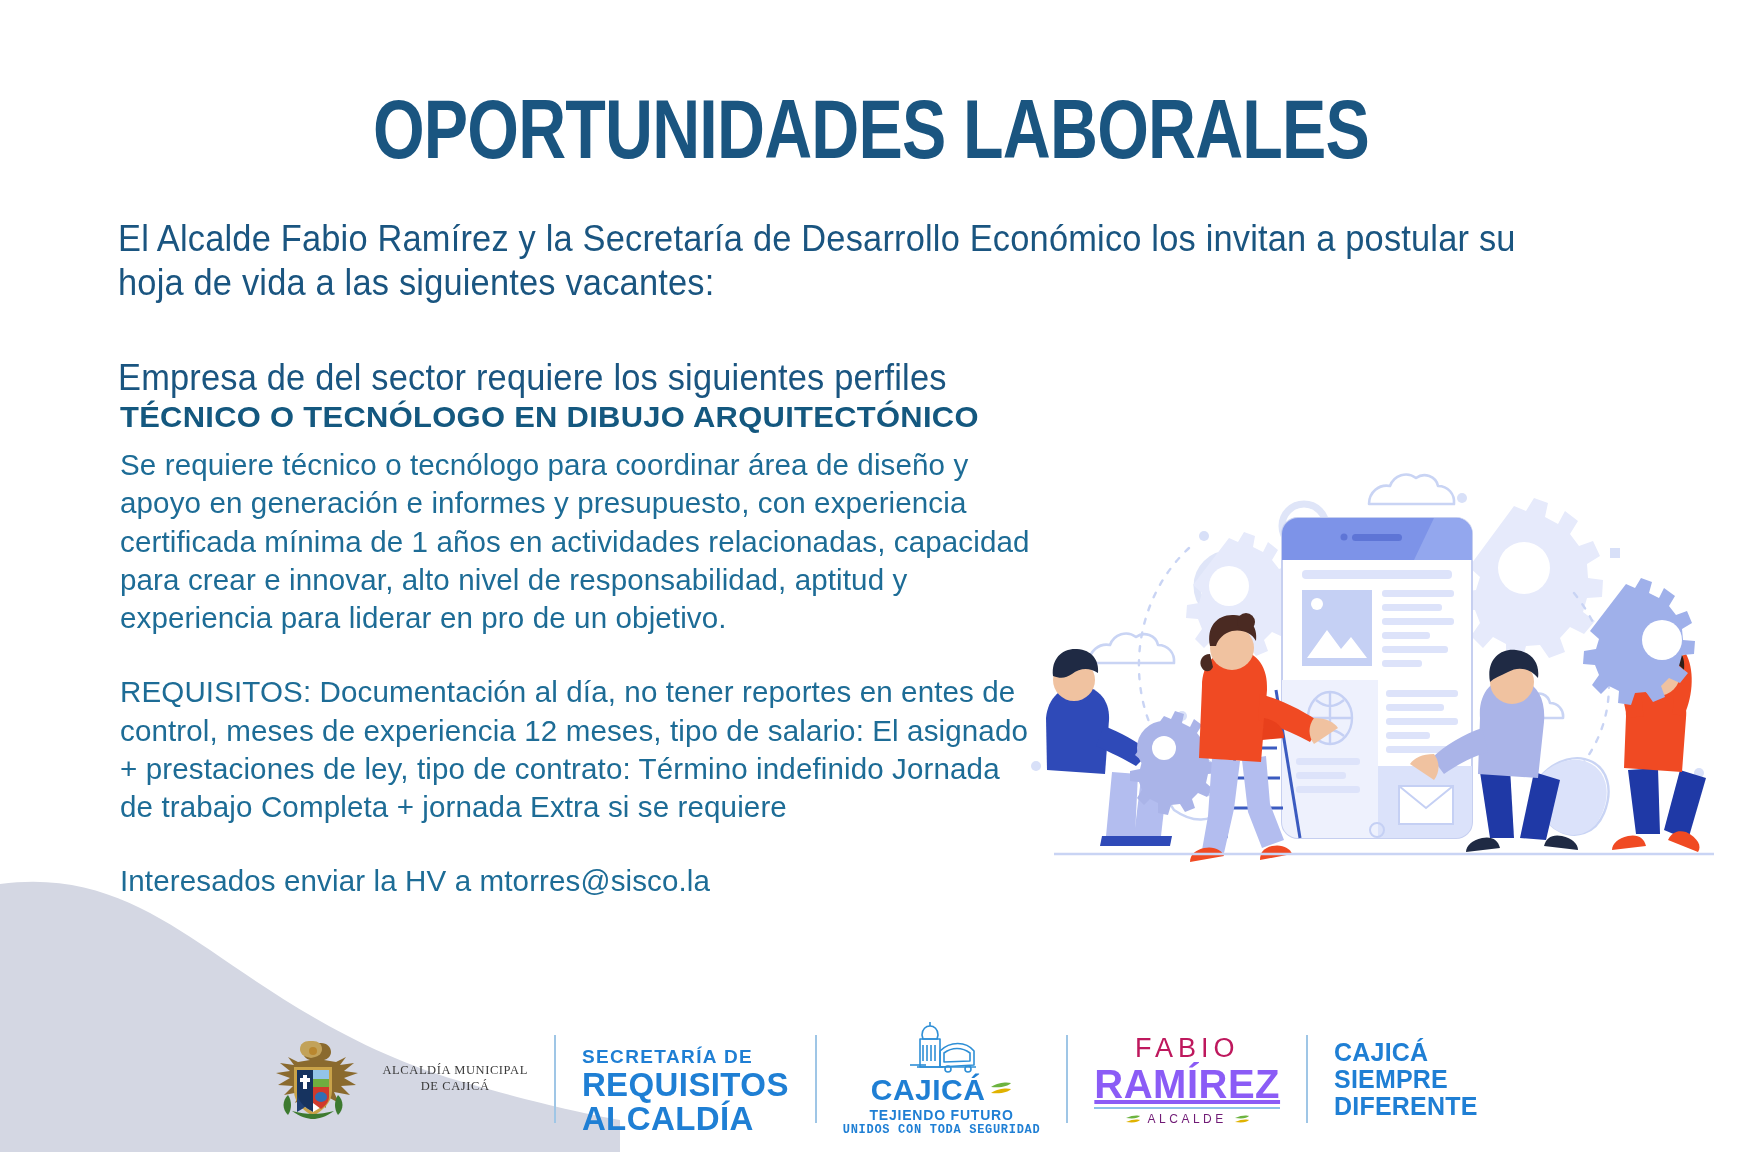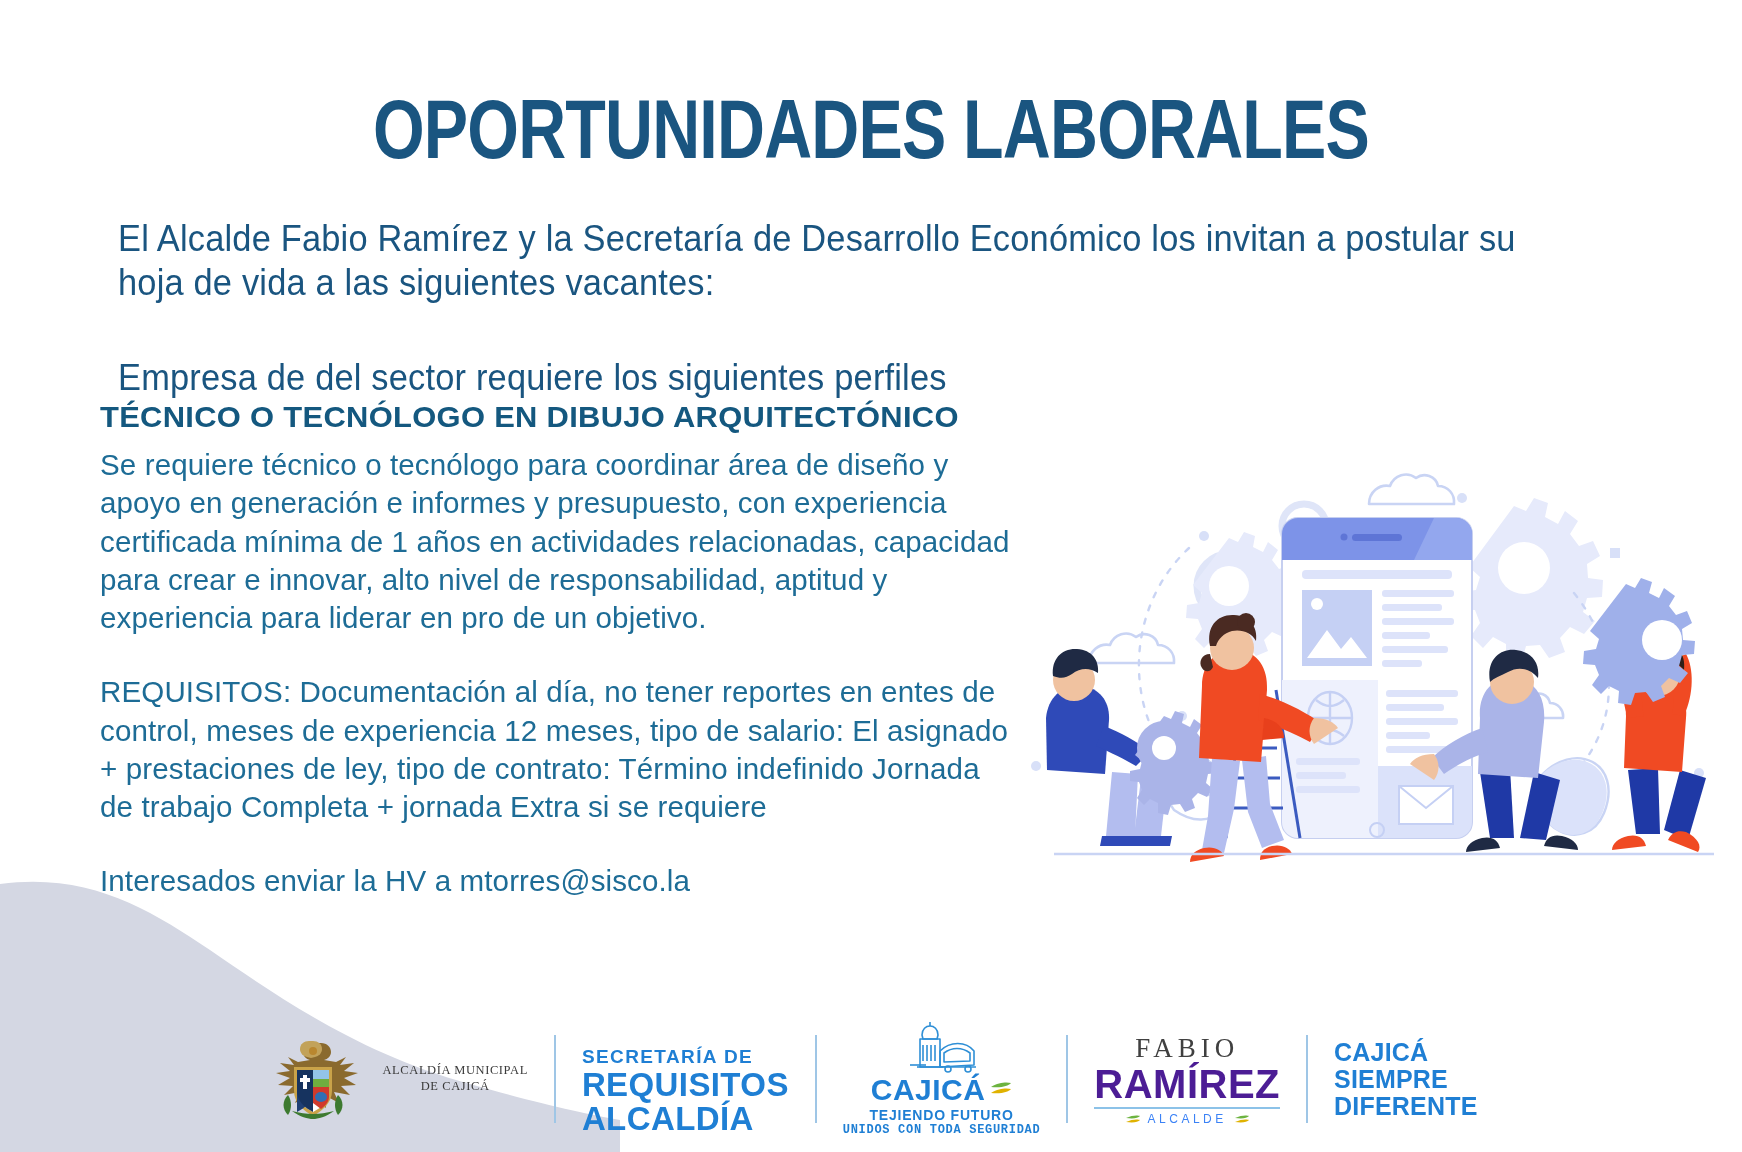--- a/index.html
+++ b/index.html
@@ -43,21 +43,21 @@
     font-weight:400;
     line-height:1.18;
     transform:scaleX(0.93);
     transform-origin:0 50%;
     letter-spacing:0.2px;
   }
   .intro-line.second{ margin-top:52px; }
 
   
   .job-block{
-    position:absolute; top:400px; left:100px; width:900px; z-index:3;
+    position:absolute; top:400px; left:120px; width:900px; z-index:3;
   }
   .job-title{
     color:#14587f;
     font-family:"Liberation Sans Narrow","Liberation Sans",sans-serif;
     font-weight:bold;
     font-size:30px;
     letter-spacing:0.3px;
     transform:scaleX(1.03);
     transform-origin:0 50%;
     margin-bottom:12px;
@@ -121,32 +121,33 @@
     font-family:"Liberation Sans Narrow","Liberation Sans",sans-serif;
   }
   .caj-sub2{
     color:#1f7fd4; font-weight:bold; font-size:12px; letter-spacing:0.7px;
     font-family:Liberation Mono, monospace;
   }
 
   
   .fab-cell{ flex-direction:column; align-items:center; }
   .fab-first{
-    color:#404040; font-size:27px; letter-spacing:5px; font-weight:400;
-    font-family:Liberation Serif, serif;
+    color:#be185d; font-size:27px; letter-spacing:5px; font-weight:400;
+    font-family:Liberation Sans, sans-serif;
   }
   .fab-last{
-    color:#4c1d95; font-size:40px; font-weight:bold; letter-spacing:0.5px;
+    color:#8b5cf6; font-size:40px; font-weight:bold; letter-spacing:0.5px;
     font-family:"Liberation Sans Narrow","Liberation Sans",sans-serif;
     line-height:1;
+    text-decoration:underline;
   }
   .fab-rule{ width:100%; height:2px; background:#8cc2e8; margin:3px 0 3px; }
   .fab-role{
     display:flex; align-items:center; gap:7px;
-    color:#3b82f6; font-size:12px; letter-spacing:3.5px; font-weight:400;
+    color:#701a75; font-size:12px; letter-spacing:3.5px; font-weight:400;
     font-family:"Liberation Sans Narrow","Liberation Sans",sans-serif;
   }
 
   
   .csd-cell{ flex-direction:column; align-items:flex-start; }
   .csd-line{
     color:#1f7fd4; font-weight:bold; font-size:25px; letter-spacing:0.2px;
     line-height:1.08;
     font-family:"Liberation Sans Narrow","Liberation Sans",sans-serif;
   }

